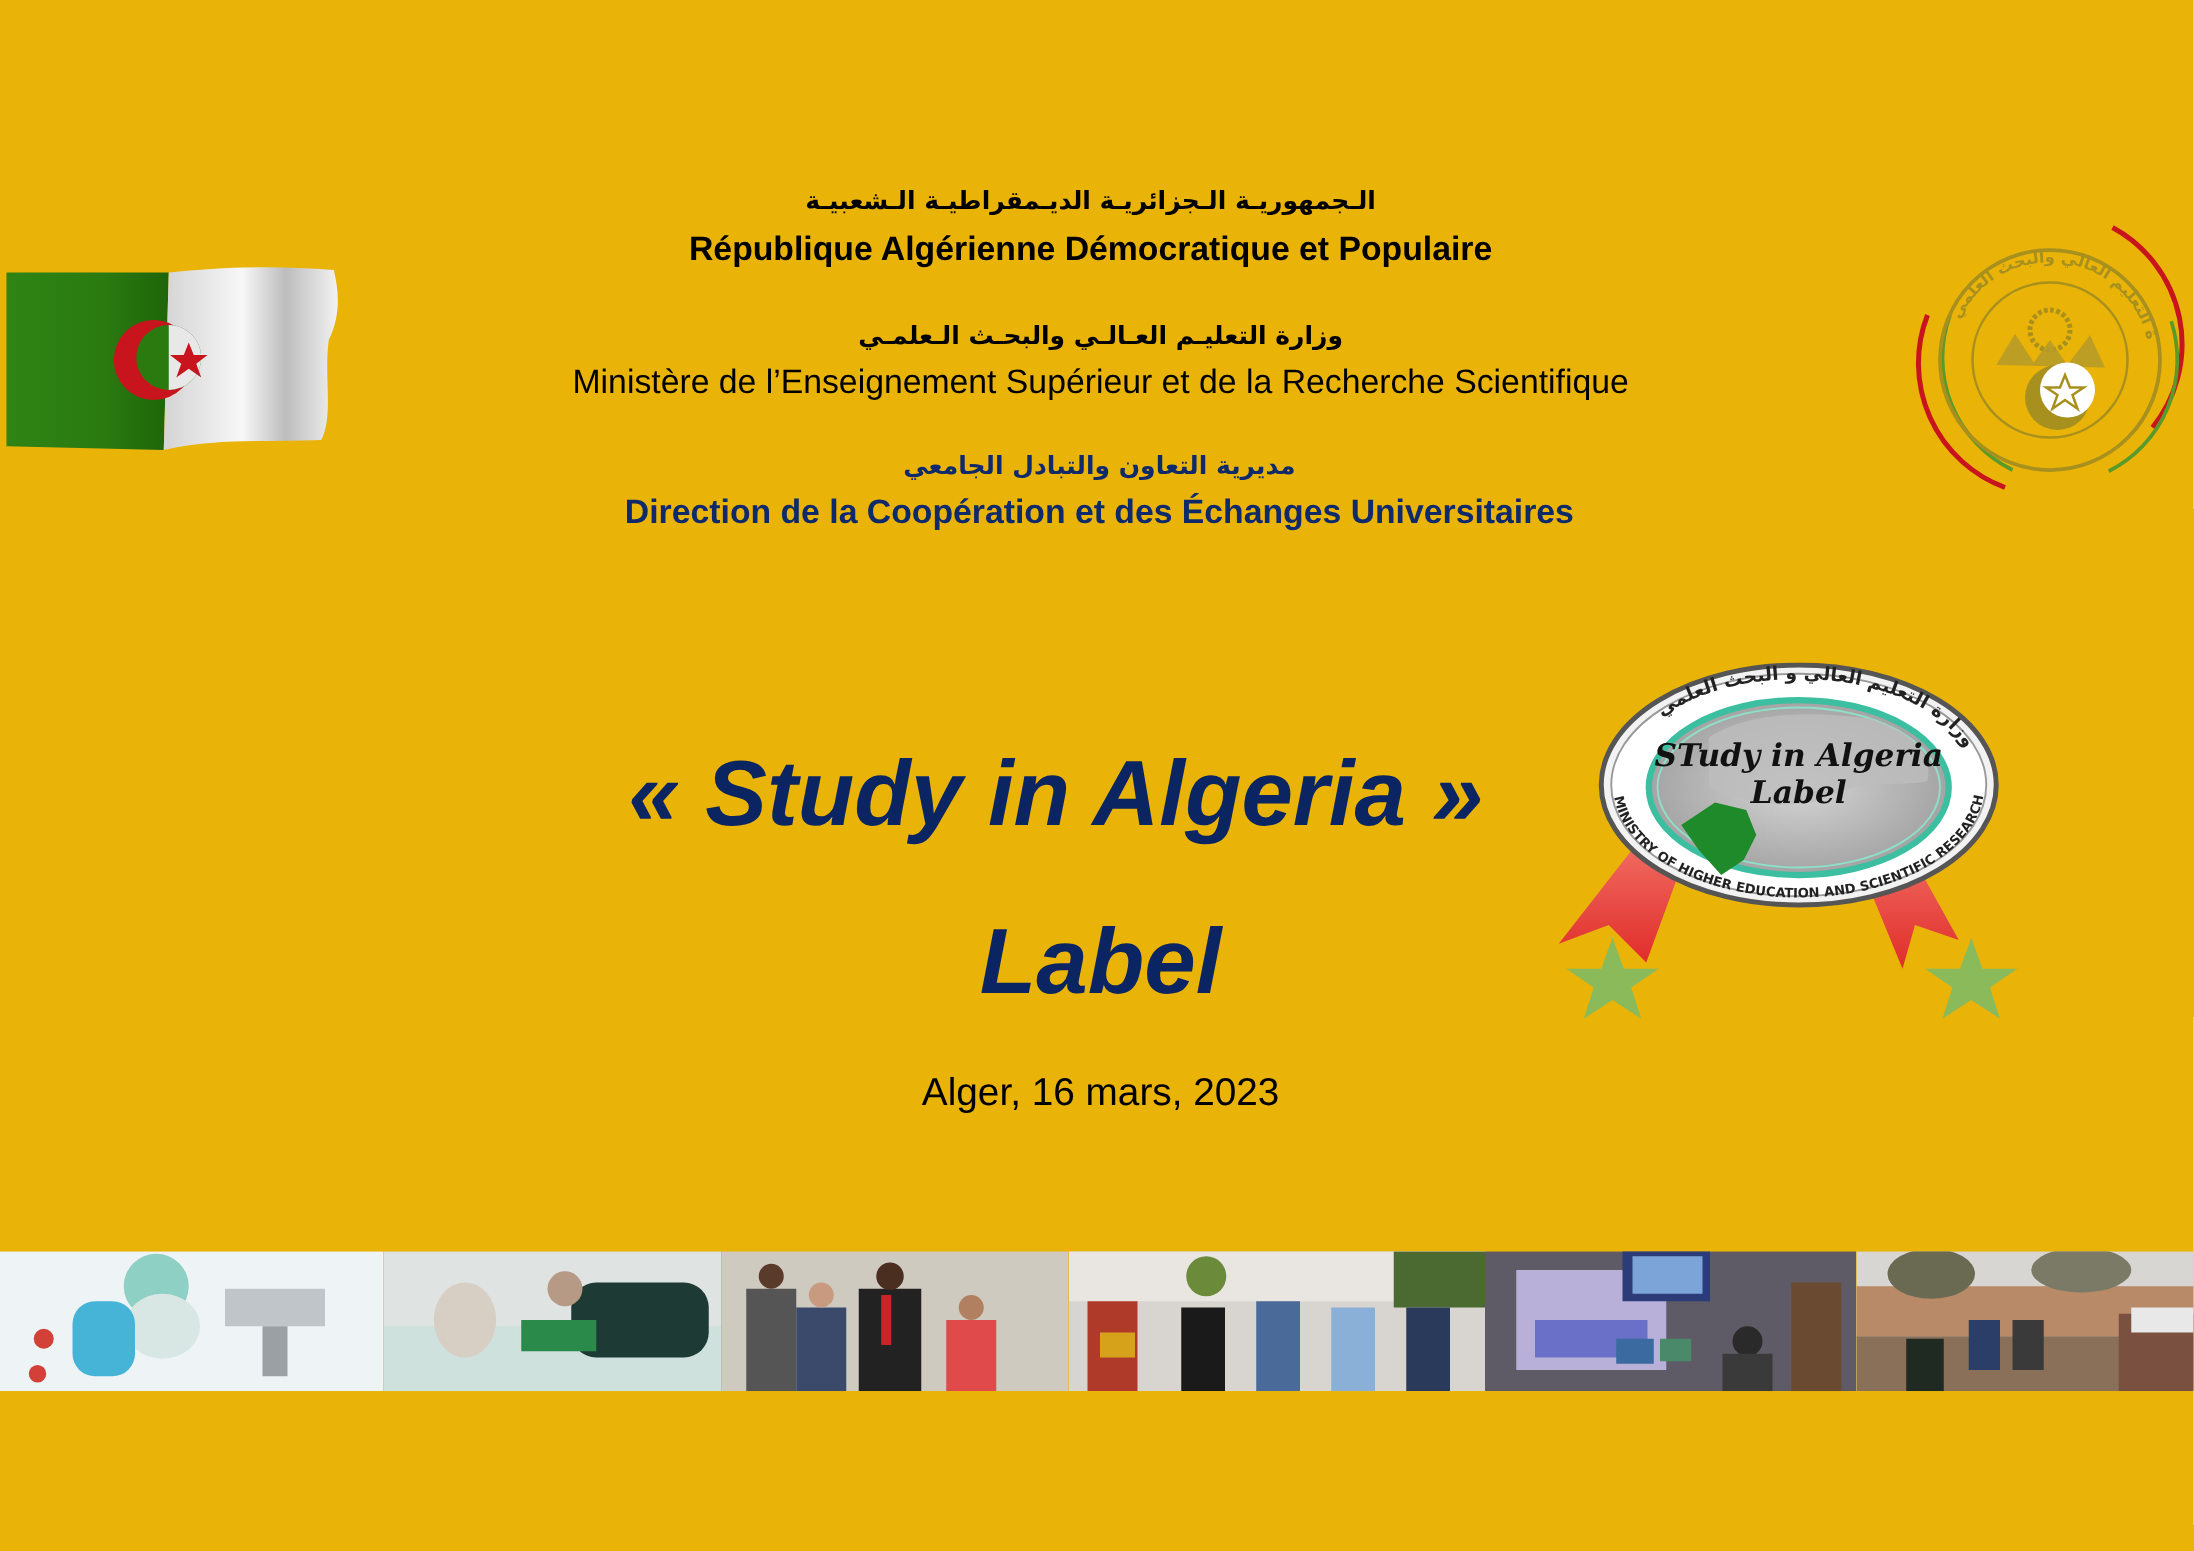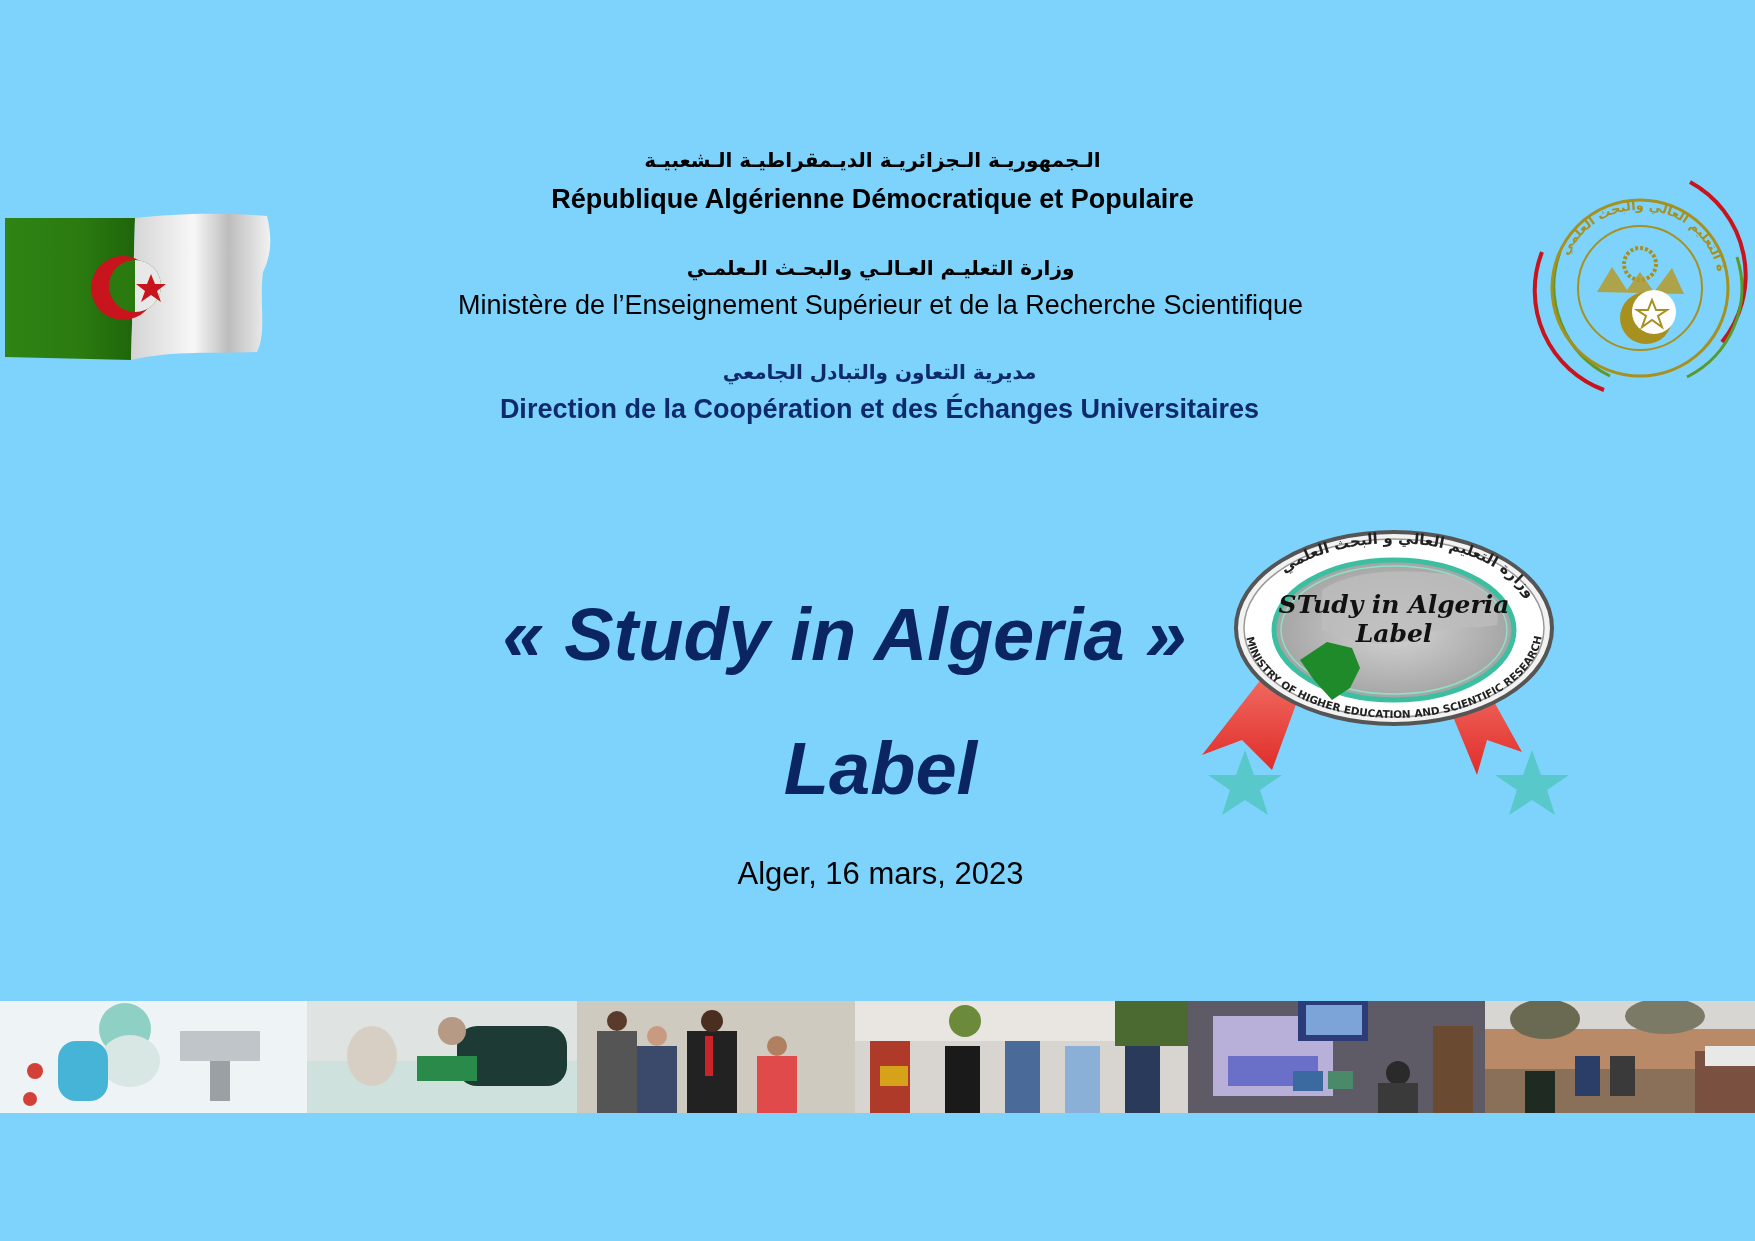--- a/index.html
+++ b/index.html
@@ -1,41 +1,41 @@
 <!DOCTYPE html>
 <html><head>
   <meta charset="utf-8">
   <style>
     * { margin: 0; padding: 0; box-sizing: border-box; }
     html, body {
       width: 1755px; height: 1241px; background: #ffffff; overflow: hidden;
       font-family: "Liberation Sans", "DejaVu Sans", sans-serif;
     }
-    .page { position: relative; width: 1755px; height: 1241px; background: #7dd3fc; }
+    .page { position: relative; width: 1755px; height: 1241px; background: #eab308; }
 
     .header-line { position: absolute; left: 0; width: 1755px; text-align: center; white-space: nowrap; }
     .arabic { direction: rtl; unicode-bidi: plaintext; font-family: "DejaVu Sans", sans-serif; font-weight: bold; }
 
     #ar-republic { top: 148px; font-size: 20px; color: #000; left: -5px; }
     #fr-republic { top: 184px; font-size: 27px; font-weight: bold; color: #000; left: -5px; }
     #ar-ministry { top: 256px; font-size: 20px; color: #000; left: 3px; }
     #fr-ministry { top: 290px; font-size: 27px; color: #000; left: 3px; }
     #ar-direction { top: 360px; font-size: 20px; color: #0f2a6b; left: 2px; }
     #fr-direction { top: 394px; font-size: 27px; font-weight: bold; color: #0f2a6b; left: 2px; }
 
     #title-main { top: 592px; font-size: 74px; font-weight: bold; font-style: italic; color: #0b2563; left: -33px; letter-spacing: 0px; }
     #title-sub { top: 726px; font-size: 74px; font-weight: bold; font-style: italic; color: #0b2563; left: 3px; }
     #date-line { top: 856px; font-size: 31px; color: #000; left: 3px; }
 
     
     #flag { position: absolute; left: 5px; top: 212px; width: 270px; height: 148px; }
     
     #ministry-seal { position: absolute; left: 1522px; top: 172px; width: 230px; height: 222px; }
     
-    #label-badge { position: absolute; left: 1202px; top: 530px; width: 385px; height: 300px; }
+    #label-badge { position: absolute; left: 1247px; top: 530px; width: 385px; height: 300px; }
 
     
     .photo-strip { position: absolute; left: 0; top: 1001px; width: 1755px; height: 112px; display: flex; }
     .photo { height: 112px; position: relative; overflow: hidden; }
     .photo svg { width: 100%; height: 100%; display: block; }
   </style>
 </head>
 <body>
 
 <div class="page">

